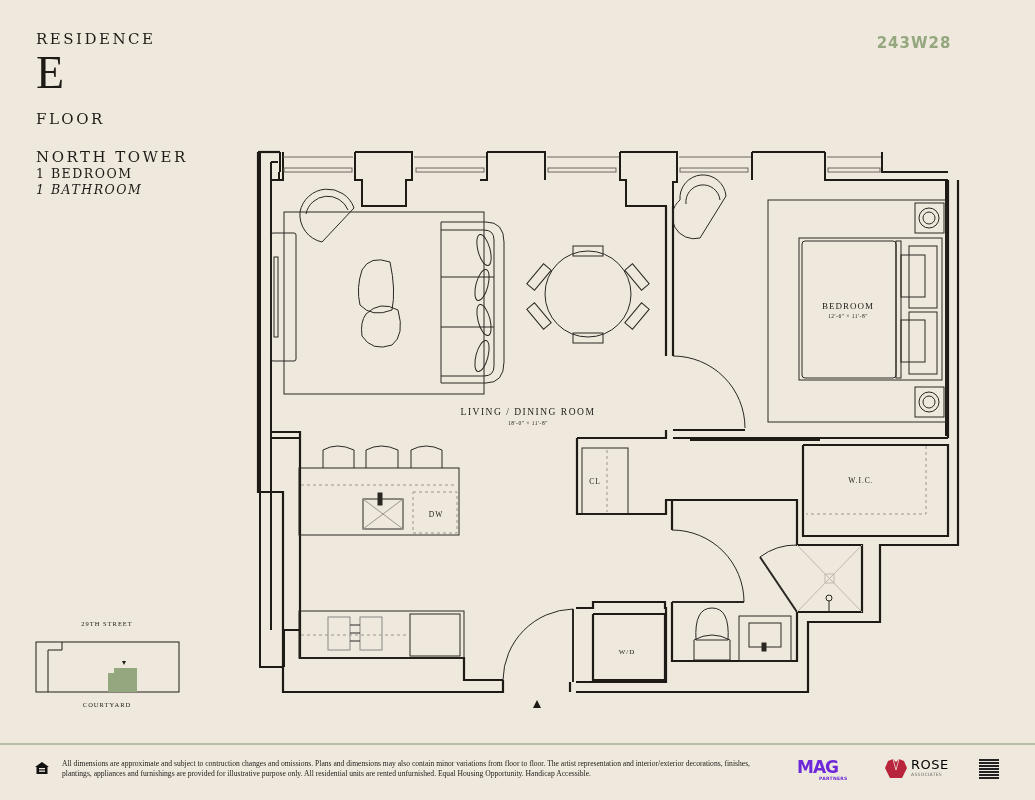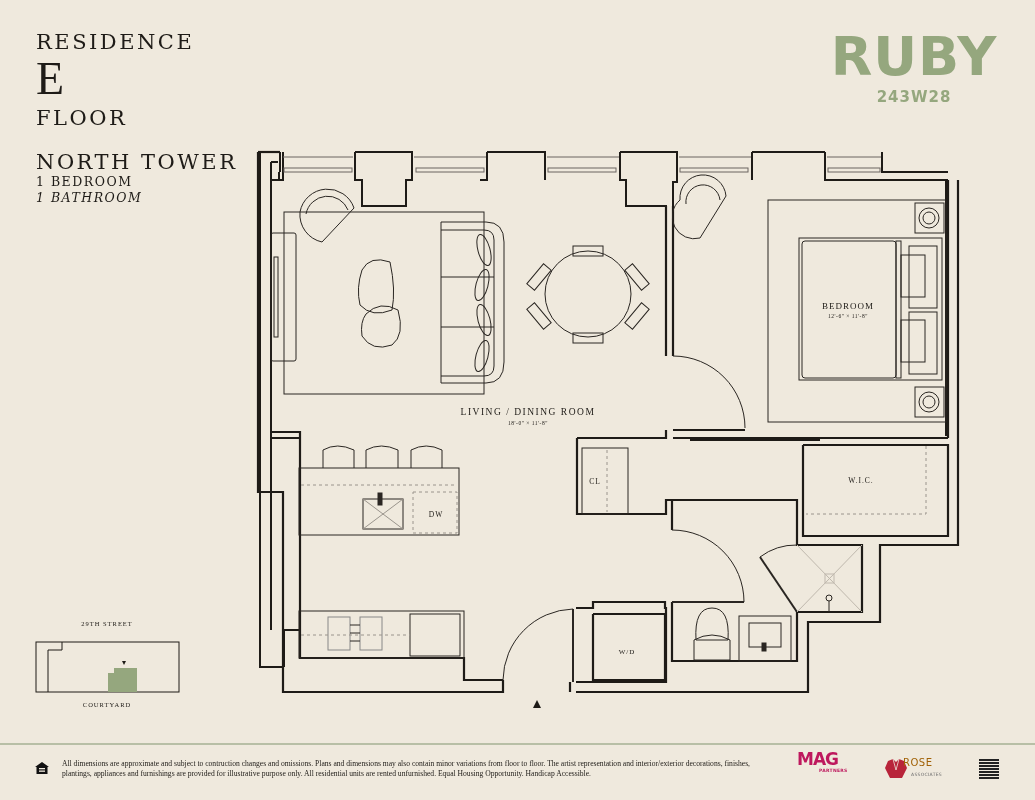--- a/index.html
+++ b/index.html
@@ -2,58 +2,57 @@
 <html><head>
 <meta charset="utf-8">
 <style>
   html, body { margin: 0; padding: 0; }
   body {
     width: 1035px; height: 800px; overflow: hidden;
     background: #efe9dd; position: relative;
     font-family: "DejaVu Serif", serif; color: #1e1b17;
   }
   .info { position: absolute; left: 36px; top: 30px; }
-  .lbl { font-size: 21px; letter-spacing: 2.5px; color: #1e1b17; }
+  .lbl { font-size: 15px; letter-spacing: 2.5px; color: #1e1b17; }
   .big { font-size: 46px; line-height: 1; font-family: "Liberation Serif", serif; margin-top: 2px; }
-  .info .floor-lbl { margin-top: 4px; }
+  .info .floor-lbl { margin-top: 14px; }
   .info .tower { margin-top: 20px; }
   .info .small { font-size: 12.5px; letter-spacing: 1.5px; margin-top: 0; }
   .info .small + .small { margin-top: 1px; font-style: italic; }
   .brand { position: absolute; left: 826px; top: 30px; width: 176px; text-align: center; color: #95a77e; }
   .brand .name { font-family: "DejaVu Sans", sans-serif; font-weight: bold; font-size: 54px; line-height: 54px; letter-spacing: 1px; }
   .brand .sub { font-family: "DejaVu Sans", sans-serif; font-weight: bold; font-size: 15px; letter-spacing: 1px; margin-top: 4px; }
   svg.plan { position: absolute; left: 0; top: 0; }
   .rm { font-family: "Liberation Serif", serif; fill: #1e1b17; }
   .footer-line { position: absolute; left: 0; top: 743px; width: 1035px; height: 2px; background: #b8bfa6; }
   .footer { position: absolute; left: 0; top: 745px; width: 1035px; height: 55px; }
   .disclaimer { position: absolute; left: 62px; top: 14px; width: 700px; font-size: 7.6px; line-height: 9.5px; font-family: "Liberation Serif", serif; color: #1e1b17; }
   .eho { position: absolute; left: 35px; top: 17px; }
-  .mag { position: absolute; left: 797px; top: 6px; font-family: "DejaVu Sans", sans-serif; font-weight: bold; font-size: 17px; letter-spacing: -1px; color: #be185d; line-height: 17px; }
+  .mag { position: absolute; left: 797px; top: 14px; font-family: "DejaVu Sans", sans-serif; font-weight: bold; font-size: 17px; letter-spacing: -1px; color: #6d28d9; line-height: 17px; }
   .mag .p { display: block; font-size: 4.5px; letter-spacing: 0.3px; margin-left: 22px; margin-top: 0; line-height: 5px; }
   .rose { position: absolute; left: 884px; top: 13px; }
-  .rose .t { position: absolute; left: 19px; top: -1px; font-family: "DejaVu Sans", sans-serif; font-size: 10px; color: #a16207; letter-spacing: 0.5px; }
+  .rose .t { position: absolute; left: 27px; top: -1px; font-family: "DejaVu Sans", sans-serif; font-size: 13px; color: #000000; letter-spacing: 0.5px; }
   .rose .a { position: absolute; left: 27px; top: 14px; font-family: "DejaVu Sans", sans-serif; font-size: 4.5px; color: #6e6e6e; letter-spacing: 0.3px; white-space: nowrap; }
   .qr { position: absolute; left: 979px; top: 14px; width: 20px; height: 20px; background:
     repeating-linear-gradient(0deg, #222 0 2px, #efe9dd 2px 3px),
     #222; }
 </style>
 </head>
 <body>
 
 <div class="info">
   <div class="lbl">RESIDENCE</div>
   <div class="big">E</div>
   <div class="lbl floor-lbl">FLOOR</div>
   <div class="lbl tower">NORTH TOWER</div>
   <div class="small">1 BEDROOM</div>
   <div class="small">1 BATHROOM</div>
 </div>
 
 <div class="brand">
-  <div class="name">RUBY</div>
   <div class="sub">243W28</div>
 </div>
 
 <svg class="plan" width="1035" height="740" viewBox="0 0 1035 740">
   <g fill="none" stroke="#1e1b17" stroke-width="2">
 
     <path d="M260 152 H280 M260 152 V667 H284 M283 152 V180 H279 M283 152"></path>
     <path d="M260 152 V667"></path>
     <path d="M271 162 V630 M271 162 H278"></path>
 

